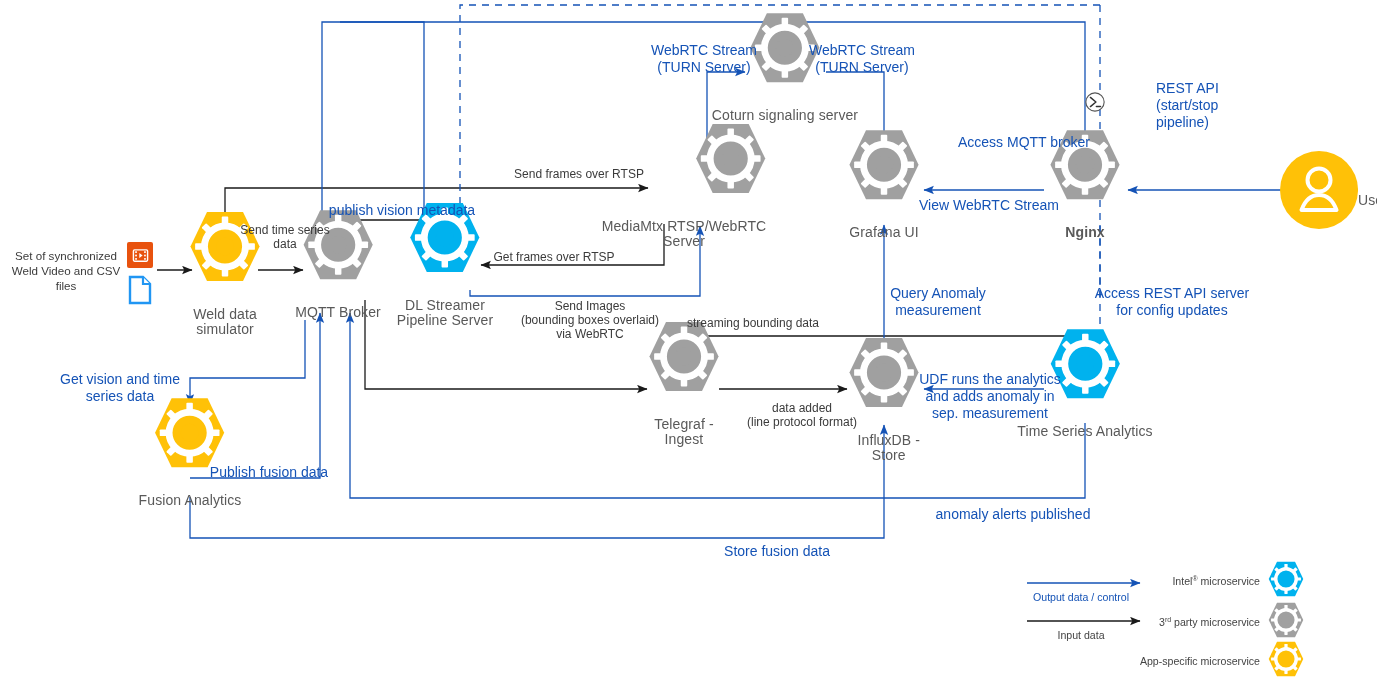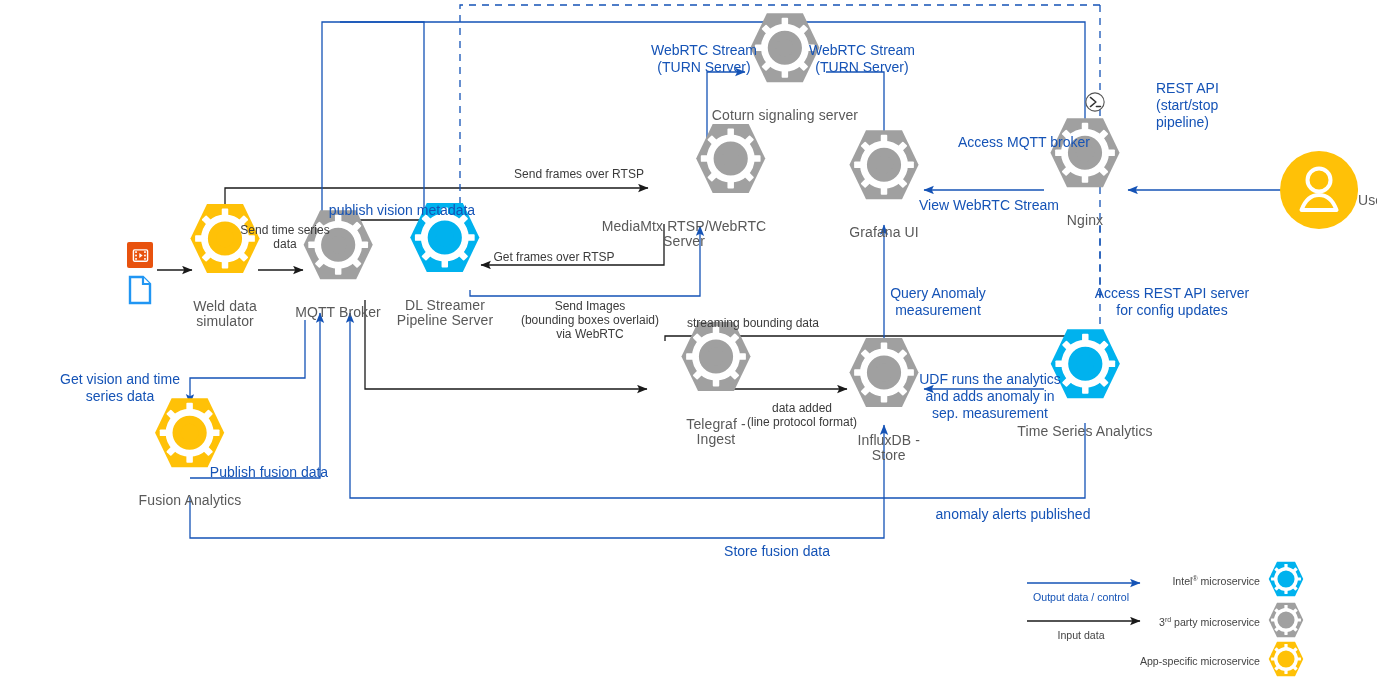--- a/index.html
+++ b/index.html
@@ -150,20 +150,23 @@
 
       <g>
         <path d="M1027,583 L1140,583" stroke="#1553b6" marker-end="url(#ahU)"></path>
       </g>
       <g>
         <path d="M1027,621 L1140,621" stroke="#1a1a1a" marker-end="url(#ahB)"></path>
       </g>
     </g>
   </svg>
 
+  <div class="lbl src" style="left:66px;top:270px;width:126px;">Set of synchronized
+Weld Video and CSV
+files</div>
 
   <div class="icon-video" style="left:140px;top:255px;">
     <svg width="17" height="17" viewBox="0 0 24 24" aria-hidden="true">
       <rect x="2" y="4" width="20" height="16" rx="1.5" fill="none" stroke="#fff" stroke-width="2"></rect>
       <rect x="4.5" y="6" width="2.4" height="2.4" fill="#fff"></rect>
       <rect x="4.5" y="10.8" width="2.4" height="2.4" fill="#fff"></rect>
       <rect x="4.5" y="15.6" width="2.4" height="2.4" fill="#fff"></rect>
       <rect x="17.1" y="6" width="2.4" height="2.4" fill="#fff"></rect>
       <rect x="17.1" y="10.8" width="2.4" height="2.4" fill="#fff"></rect>
       <rect x="17.1" y="15.6" width="2.4" height="2.4" fill="#fff"></rect>
@@ -255,21 +258,21 @@
             <rect x="45.5" y="8.5" width="9" height="15" rx="1.2" transform="rotate(225 50 50)"></rect>
             <rect x="45.5" y="8.5" width="9" height="15" rx="1.2" transform="rotate(270 50 50)"></rect>
             <rect x="45.5" y="8.5" width="9" height="15" rx="1.2" transform="rotate(315 50 50)"></rect>
           </g>
     <circle cx="50" cy="50" r="28.5" fill="none" stroke="#ffffff" stroke-width="9.5"></circle>
     <circle cx="50" cy="50" r="12.5" fill="#ffc107"></circle>
   </svg></div>
     </div>
 
   <div id="node-layer">
-      <div class="node" style="left: 225px; top: 265px;">
+      <div class="node" style="left: 225px; top: 273px;">
         <div class="hex-wrap">
   <svg width="72" height="72" viewBox="0 0 100 100" aria-hidden="true">
     <path d="M25,2 L75,2 L98,50 L75,98 L25,98 L2,50 Z" fill="#ffc107"></path>
     <g fill="#ffffff">
               <rect x="45.5" y="8.5" width="9" height="15" rx="1.2" transform="rotate(0 50 50)"></rect>
               <rect x="45.5" y="8.5" width="9" height="15" rx="1.2" transform="rotate(45 50 50)"></rect>
               <rect x="45.5" y="8.5" width="9" height="15" rx="1.2" transform="rotate(90 50 50)"></rect>
               <rect x="45.5" y="8.5" width="9" height="15" rx="1.2" transform="rotate(135 50 50)"></rect>
               <rect x="45.5" y="8.5" width="9" height="15" rx="1.2" transform="rotate(180 50 50)"></rect>
               <rect x="45.5" y="8.5" width="9" height="15" rx="1.2" transform="rotate(225 50 50)"></rect>
@@ -372,21 +375,21 @@
               <rect x="45.5" y="8.5" width="9" height="15" rx="1.2" transform="rotate(180 50 50)"></rect>
               <rect x="45.5" y="8.5" width="9" height="15" rx="1.2" transform="rotate(225 50 50)"></rect>
               <rect x="45.5" y="8.5" width="9" height="15" rx="1.2" transform="rotate(270 50 50)"></rect>
               <rect x="45.5" y="8.5" width="9" height="15" rx="1.2" transform="rotate(315 50 50)"></rect>
             </g>
     <circle cx="50" cy="50" r="28.5" fill="none" stroke="#ffffff" stroke-width="9.5"></circle>
     <circle cx="50" cy="50" r="12.5" fill="#a0a0a0"></circle>
   </svg></div>
         <div class="node-label">Grafana UI</div>
       </div>
-      <div class="node" style="left: 1085px; top: 172px;">
+      <div class="node" style="left: 1085px; top: 184px; font-weight: bold;">
         <div class="hex-wrap">
   <svg width="72" height="72" viewBox="0 0 100 100" aria-hidden="true">
     <path d="M25,2 L75,2 L98,50 L75,98 L25,98 L2,50 Z" fill="#a0a0a0"></path>
     <g fill="#ffffff">
               <rect x="45.5" y="8.5" width="9" height="15" rx="1.2" transform="rotate(0 50 50)"></rect>
               <rect x="45.5" y="8.5" width="9" height="15" rx="1.2" transform="rotate(45 50 50)"></rect>
               <rect x="45.5" y="8.5" width="9" height="15" rx="1.2" transform="rotate(90 50 50)"></rect>
               <rect x="45.5" y="8.5" width="9" height="15" rx="1.2" transform="rotate(135 50 50)"></rect>
               <rect x="45.5" y="8.5" width="9" height="15" rx="1.2" transform="rotate(180 50 50)"></rect>
               <rect x="45.5" y="8.5" width="9" height="15" rx="1.2" transform="rotate(225 50 50)"></rect>
@@ -410,21 +413,21 @@
               <rect x="45.5" y="8.5" width="9" height="15" rx="1.2" transform="rotate(180 50 50)"></rect>
               <rect x="45.5" y="8.5" width="9" height="15" rx="1.2" transform="rotate(225 50 50)"></rect>
               <rect x="45.5" y="8.5" width="9" height="15" rx="1.2" transform="rotate(270 50 50)"></rect>
               <rect x="45.5" y="8.5" width="9" height="15" rx="1.2" transform="rotate(315 50 50)"></rect>
             </g>
     <circle cx="50" cy="50" r="28.5" fill="none" stroke="#ffffff" stroke-width="9.5"></circle>
     <circle cx="50" cy="50" r="12.5" fill="#ffc107"></circle>
   </svg></div>
         <div class="node-label">Fusion Analytics</div>
       </div>
-      <div class="node" style="left: 716px; top: 383px; justify-content: space-between;">
+      <div class="node" style="left: 684px; top: 383px; justify-content: space-between;">
         <div class="hex-wrap">
   <svg width="72" height="72" viewBox="0 0 100 100" aria-hidden="true">
     <path d="M25,2 L75,2 L98,50 L75,98 L25,98 L2,50 Z" fill="#a0a0a0"></path>
     <g fill="#ffffff">
               <rect x="45.5" y="8.5" width="9" height="15" rx="1.2" transform="rotate(0 50 50)"></rect>
               <rect x="45.5" y="8.5" width="9" height="15" rx="1.2" transform="rotate(45 50 50)"></rect>
               <rect x="45.5" y="8.5" width="9" height="15" rx="1.2" transform="rotate(90 50 50)"></rect>
               <rect x="45.5" y="8.5" width="9" height="15" rx="1.2" transform="rotate(135 50 50)"></rect>
               <rect x="45.5" y="8.5" width="9" height="15" rx="1.2" transform="rotate(180 50 50)"></rect>
               <rect x="45.5" y="8.5" width="9" height="15" rx="1.2" transform="rotate(225 50 50)"></rect>

